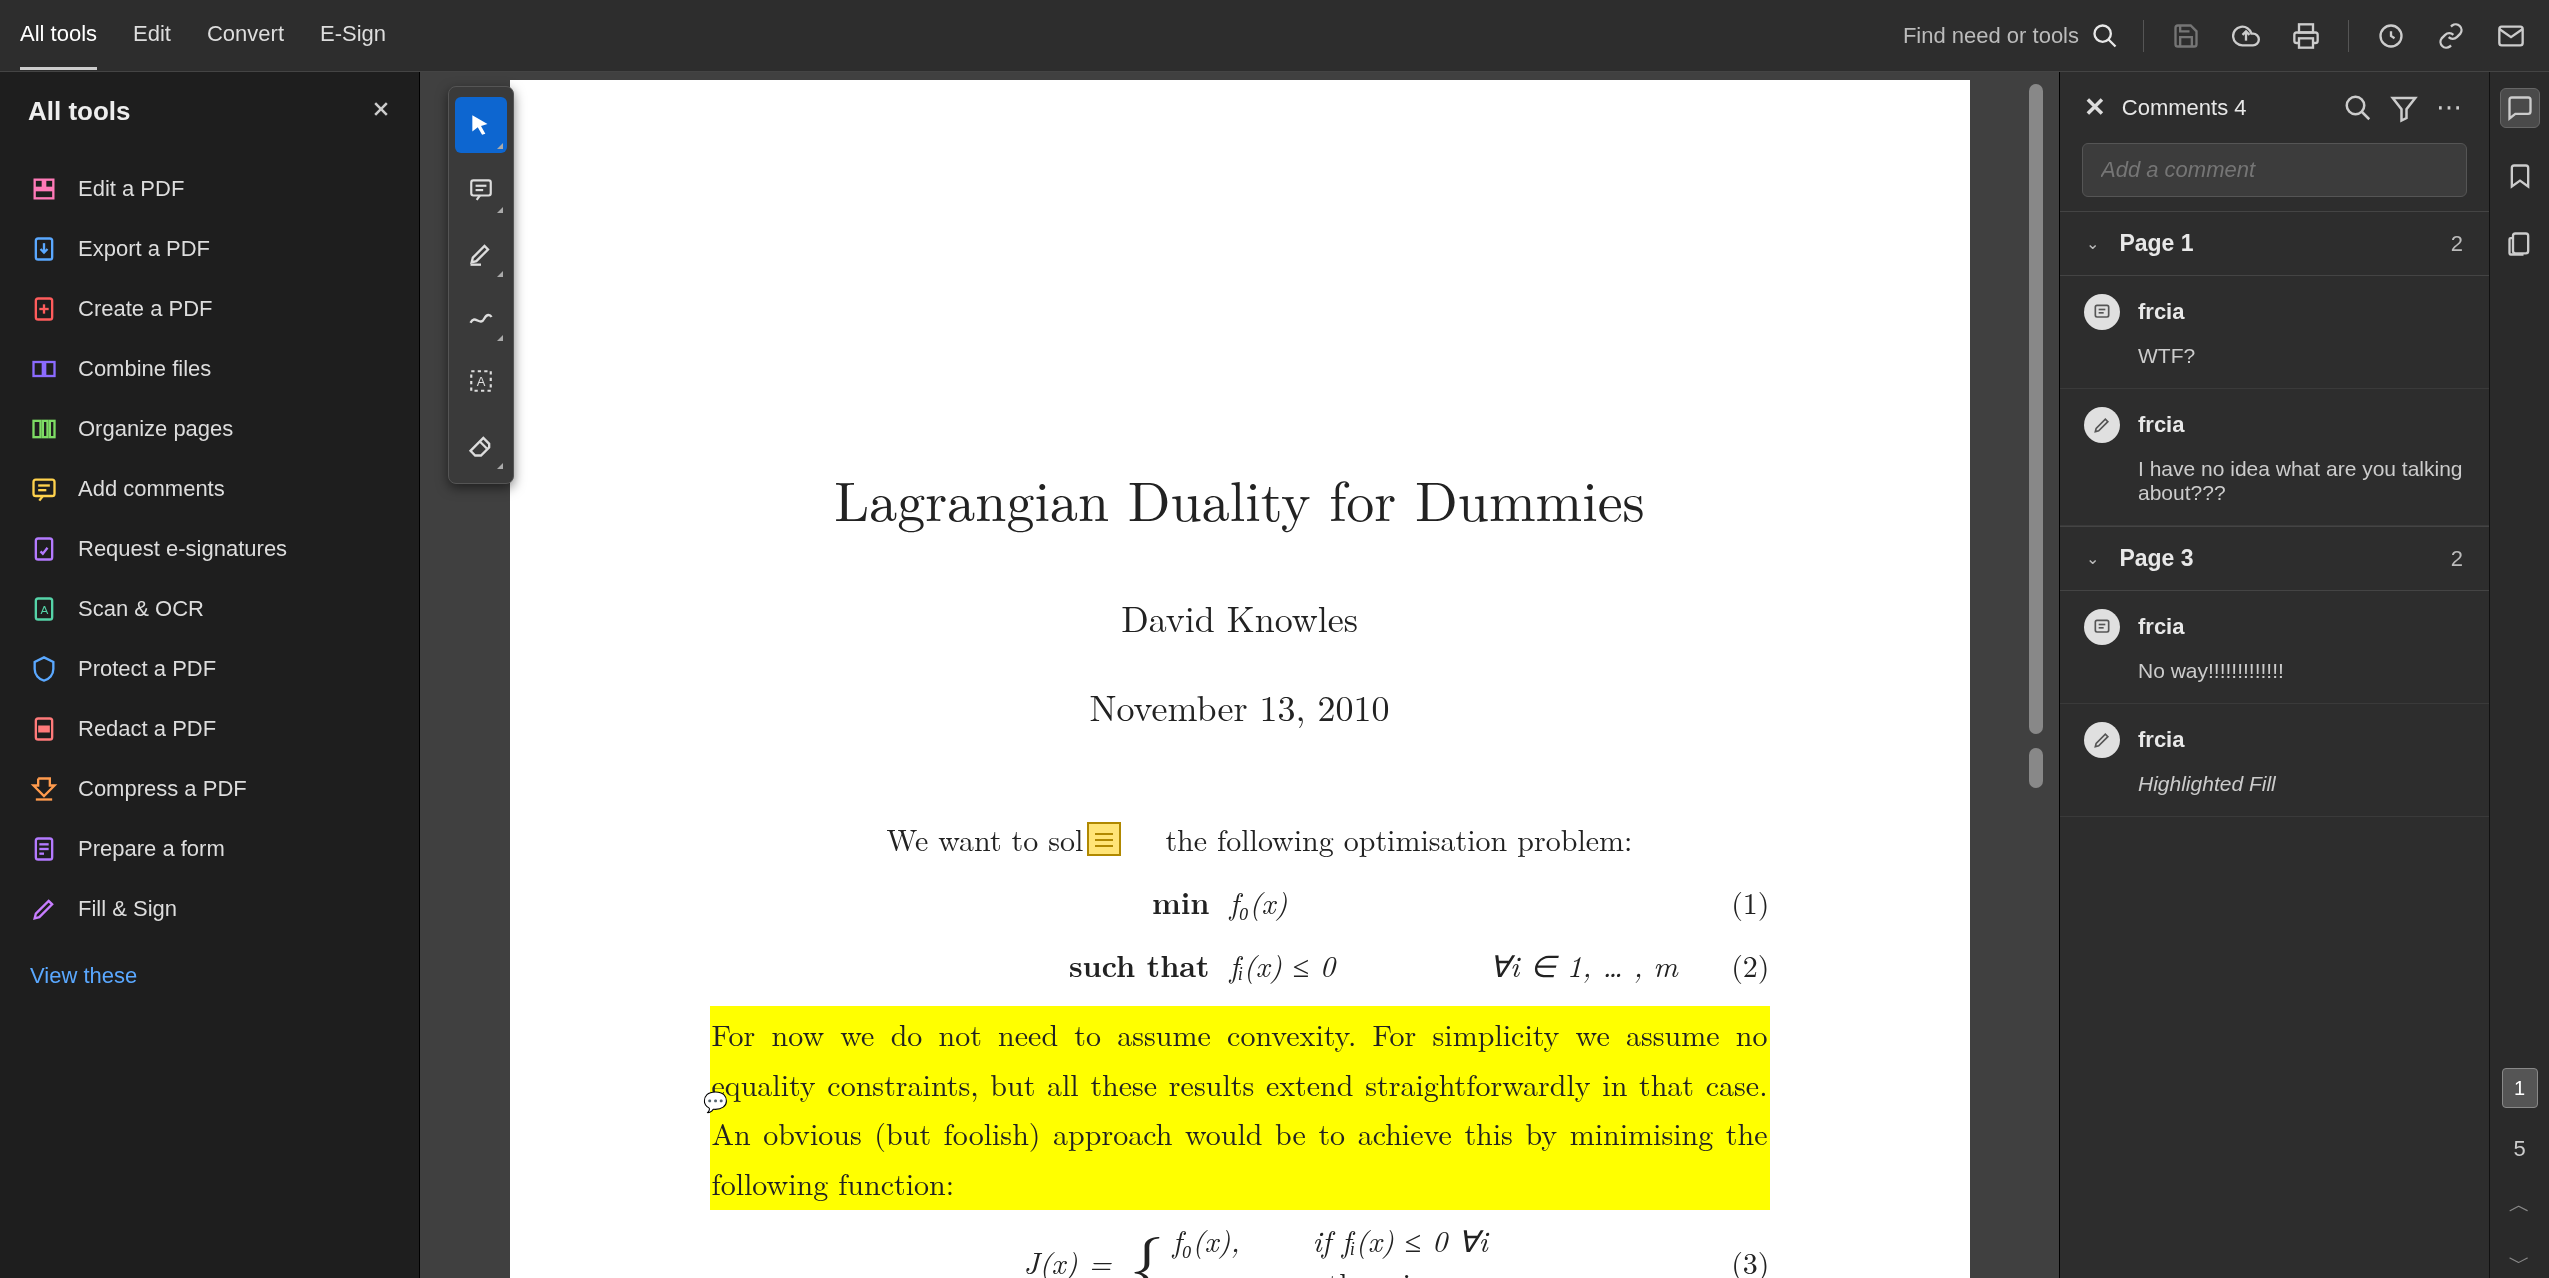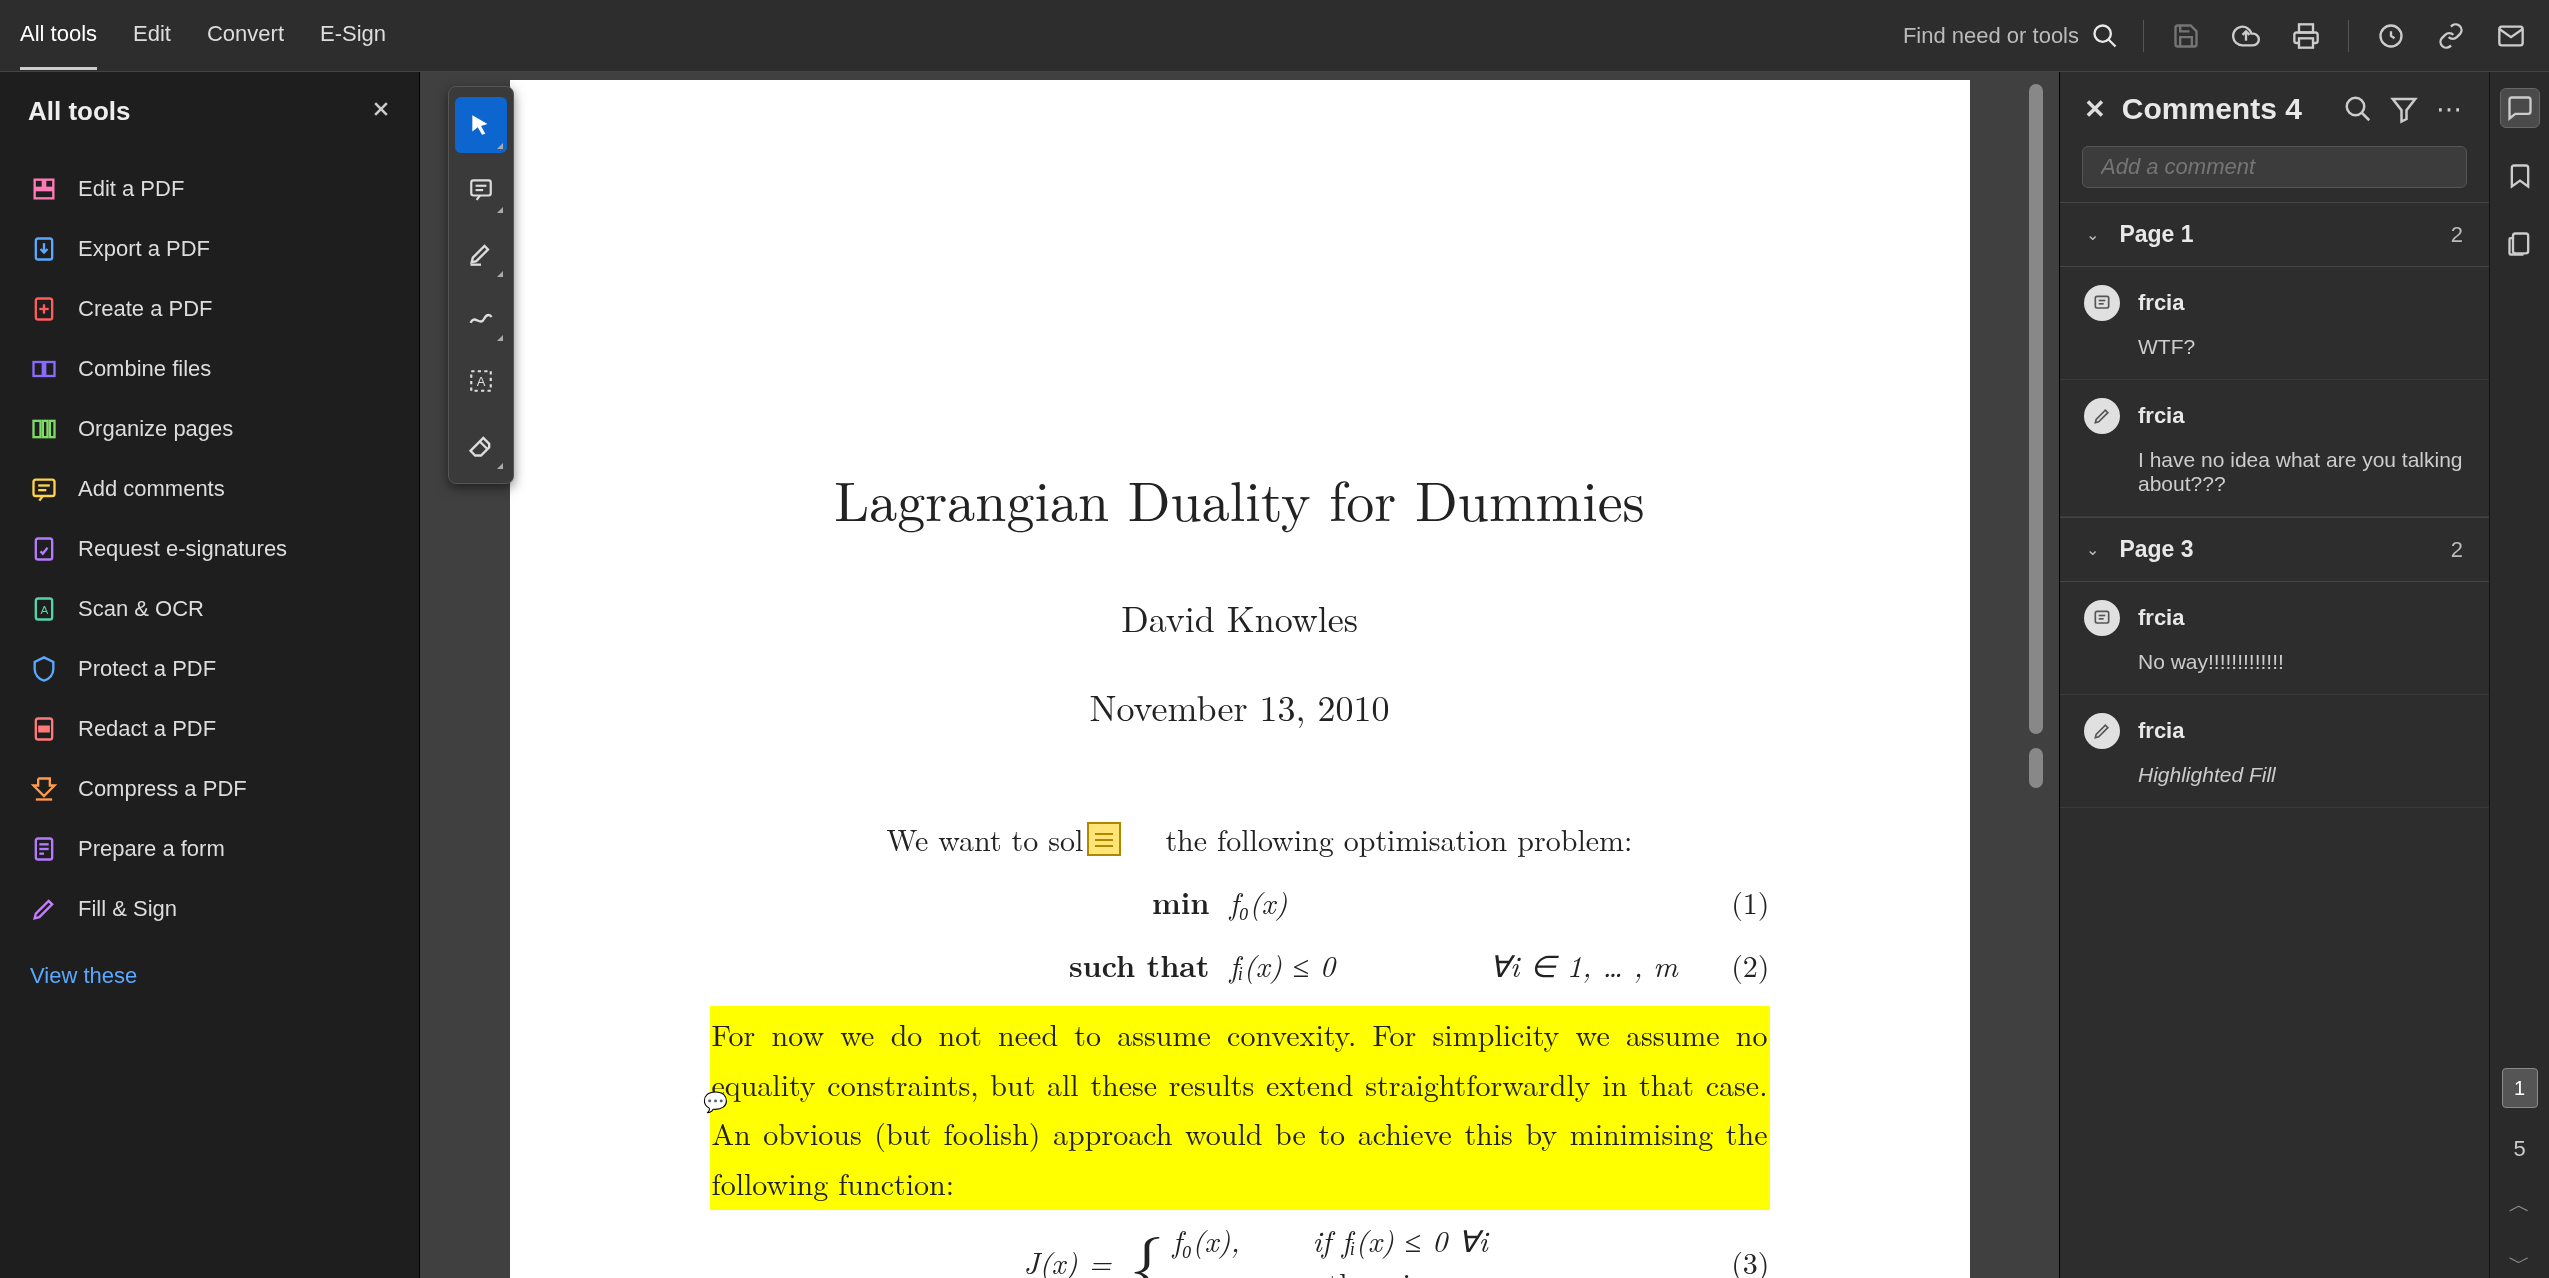--- a/index.html
+++ b/index.html
@@ -67,23 +67,23 @@
 .eqrow2 .inner .r { display:flex; }
 .eqrow2 .inner .c1 { width: 140px; }
 .eqrow2 .inner .c2 { width: 260px; }
 .eqrow2 .num { margin-left: auto; width: 80px; text-align: right; }
 .speech-icon { position:absolute; left:194px; top:1006px; color:#d04040; font-size:20px; }
 
 
 .right-panel { width: 430px; background: #2d2d2d; display: flex; flex-direction: column; border-left: 1px solid #000; }
 .rp-header { display: flex; align-items: center; padding: 20px 24px; gap: 16px; }
 .rp-close { font-size: 26px; cursor: pointer; color: #ddd; font-weight: bold; }
-.rp-title { font-size: 30px; font-weight: 700; flex: 1; }
+.rp-title { font-size: 22px; font-weight: 400; flex: 1; }
 .rp-header .ico { width: 30px; height:30px; color:#ccc; cursor:pointer; }
-.add-comment { margin: 0 22px 14px 22px; height: 42px; background: #3c3c3c; border: 1px solid #555; border-radius: 6px; padding: 0 18px; font-size: 22px; color: #aaa; font-style: italic; }
+.add-comment { margin: 0 22px 14px 22px; height: 54px; background: #3c3c3c; border: 1px solid #555; border-radius: 6px; padding: 0 18px; font-size: 22px; color: #aaa; font-style: italic; }
 .page-header-row { display: flex; align-items: center; padding: 18px 26px; border-top: 1px solid #444; border-bottom: 1px solid #444; cursor:pointer; }
 .page-header-row .chev { margin-right: 20px; color: #bbb; }
 .page-header-row .lbl { font-size: 23px; font-weight: 600; }
 .page-header-row .cnt { margin-left: auto; font-size: 22px; color: #bbb; }
 .comment { padding: 18px 24px 20px 24px; border-bottom: 1px solid #3a3a3a; }
 .comment .c-head { display:flex; align-items:center; gap: 18px; }
 .comment .avatar { width: 36px; height: 36px; border-radius: 50%; background: #e0e0e0; display:flex; align-items:center; justify-content:center; }
 .comment .avatar svg { width: 20px; height:20px; color: #555; }
 .comment .uname { font-size: 22px; font-weight: 600; }
 .comment .c-text { font-size: 21px; color: #ccc; margin-top: 14px; margin-left: 54px; }

